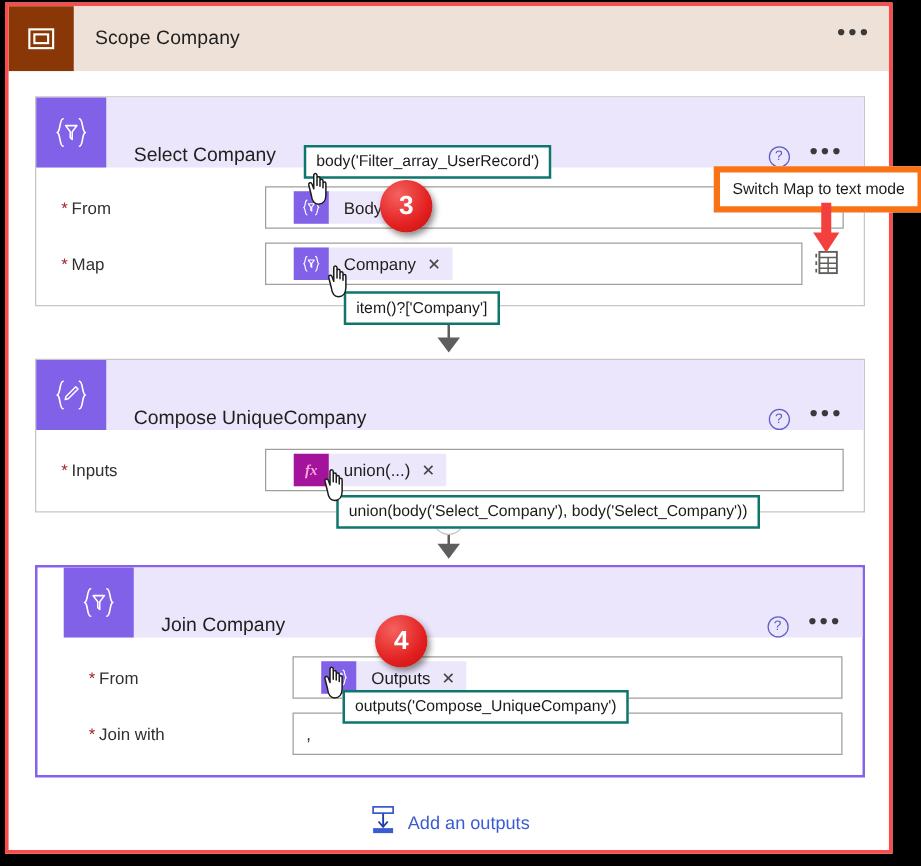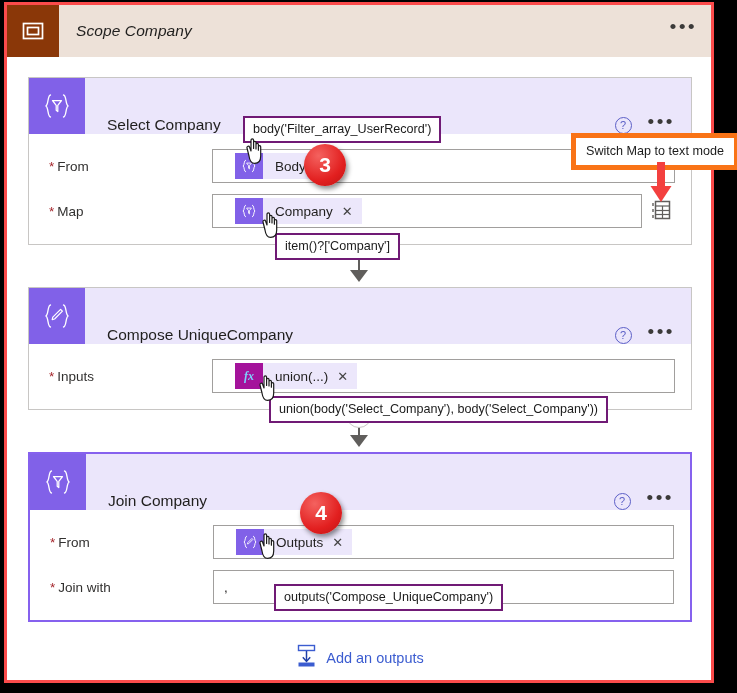--- a/index.html
+++ b/index.html
@@ -20,21 +20,20 @@
     background: #ffffff;
   }
 
   
   #scope-header {
     position: relative;
     height: 52px;
     background: #ede1d8;
     display: flex;
     align-items: center;
-    font-style: italic;
   }
   #scope-icon-box {
     width: 52px; height: 52px;
     background: #8a3708;
     display: flex; align-items: center; justify-content: center;
     flex: 0 0 52px;
   }
   #scope-icon-box svg { display:block; }
   #scope-title {
     font-size: 15.5px;
@@ -62,21 +61,21 @@
     padding: 20px 21px 0 21px;
   }
 
   
   .card {
     position: relative;
     width: 664px;
     background: #ffffff;
     border: 1px solid #c8c6c4;
   }
-  .card.selected { border: 2px solid #8661ee; }
+  .card.selected { border: 2px solid #8661ee; padding-left: 21px; }
 
   .card-head {
     height: 56px;
     background: #ebe6fb;
     display: flex;
     align-items: flex-end;
     position: relative;
   }
   .card-icon {
     width: 56px; height: 56px;
@@ -155,21 +154,21 @@
     margin-left: 22px;
   }
   .token-glyph {
     width: 28px; height: 26px;
     background: #8161e8;
     display: flex; align-items: center; justify-content: center;
     flex: 0 0 28px;
   }
   .token-glyph.fx {
     background: #a4139b;
-    color: #7dd3fc;
+    color: #f9a8d4;
     font-size: 12px;
     font-style: italic;
     font-family: "Liberation Serif", serif;
     font-weight: bold;
   }
   .token-text {
     font-size: 13.5px;
     color: #201f1e;
     padding: 0 9px 0 12px;
     white-space: nowrap;
@@ -241,21 +240,21 @@
   }
   #add-action .label {
     color: #3b5cd0;
     font-size: 14.5px;
   }
 
   
   .callout {
     position: absolute;
     background: #ffffff;
-    border: 2px solid #701a75;
+    border: 2px solid #0f766e;
     font-size: 12.6px;
     color: #1b1b1b;
     padding: 4px 8px 5px 8px;
     white-space: nowrap;
     z-index: 40;
   }
   .callout.plain { border: 5px solid #f97316; }
 
   
   .step-badge {
@@ -471,21 +470,21 @@
     </div>
 
   </div>
 
   <div class="callout" style="left:236px; top:111px;">body('Filter_array_UserRecord')</div>
 
   <div class="callout" style="left:268px; top:228px;">item()?['Company']</div>
 
   <div class="callout" style="left:262px; top:391px;">union(body('Select_Company'), body('Select_Company'))</div>
 
-  <div class="callout" style="left:267px; top:579px;">outputs('Compose_UniqueCompany')</div>
+  <div class="callout" style="left:267px; top:547px;">outputs('Compose_UniqueCompany')</div>
 
   <div class="callout plain" style="left:564px; top:128px; padding:6px 10px 7px 10px;">Switch Map to text mode</div>
 
   <div id="textmode-arrow" style="left:642px; top:157px;">
     <svg width="24" height="42" viewBox="0 0 24 42" aria-hidden="true">
       <rect x="8" y="0" width="8" height="26" fill="#f3403f"></rect>
       <path d="M1.5 24 L12 40 L22.5 24 Z" fill="#f3403f"></path>
     </svg>
   </div>
 

